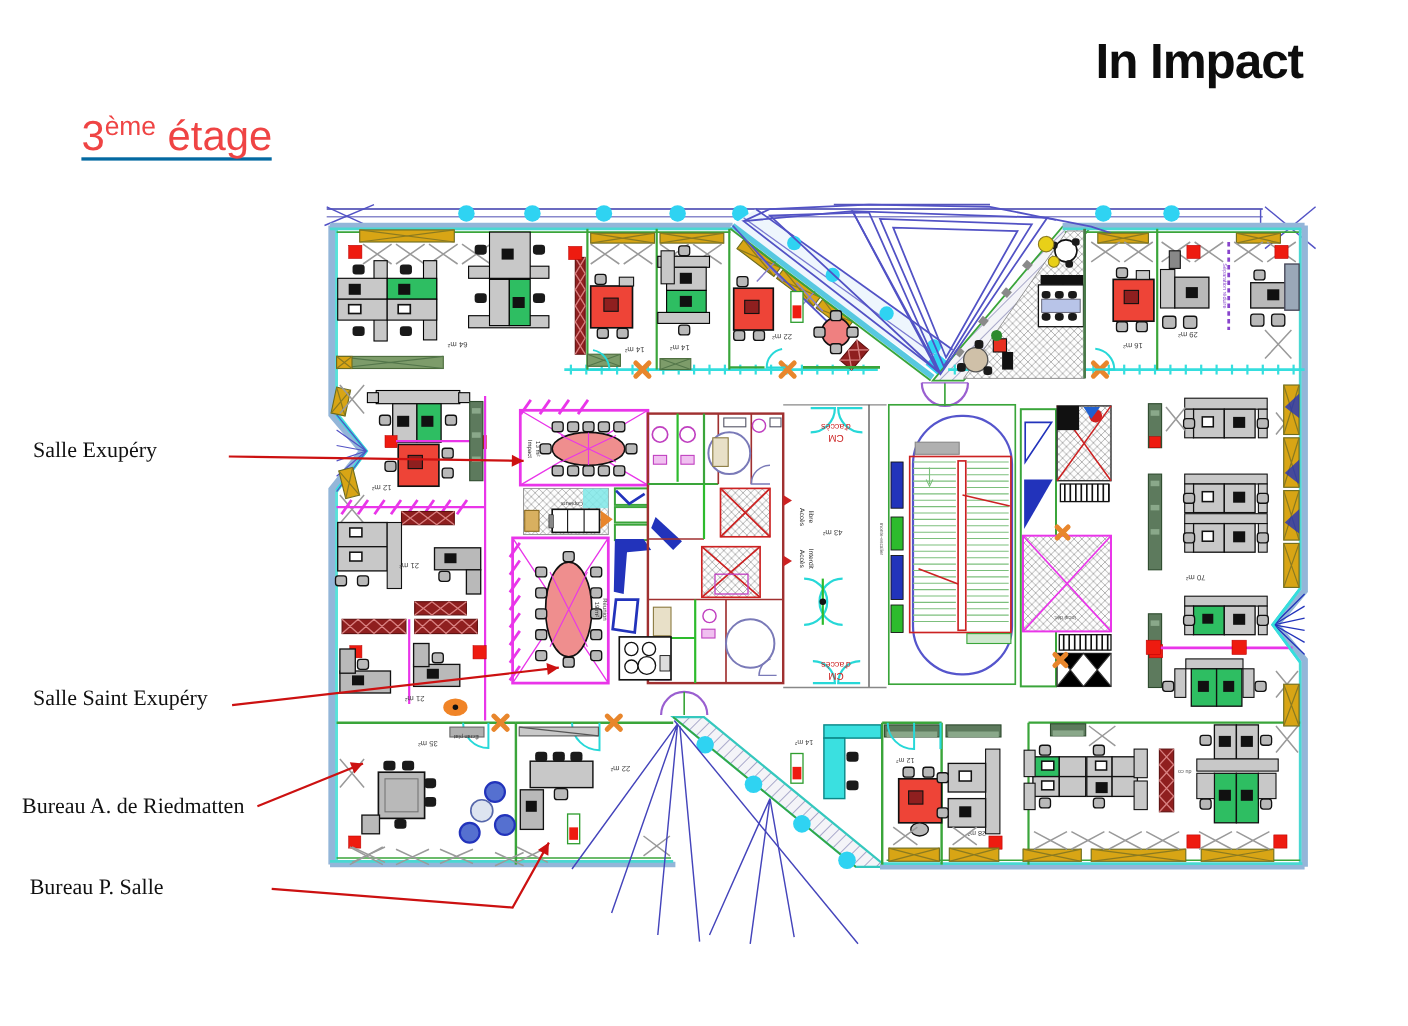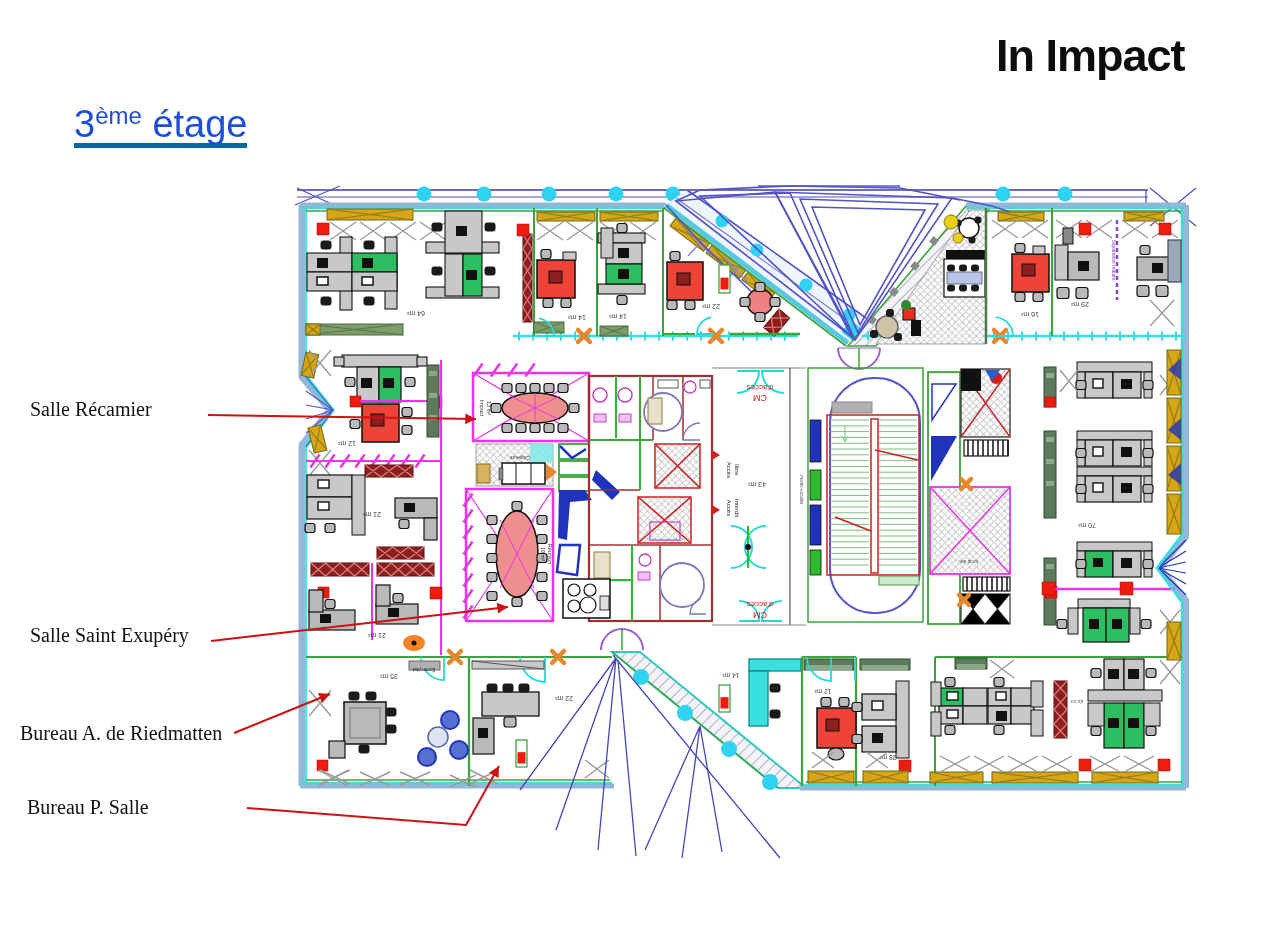--- a/index.html
+++ b/index.html
@@ -1,21 +1,21 @@
 <!DOCTYPE html>
 <html><head><meta charset="utf-8"><style>
 html,body{margin:0;padding:0;background:#fff;width:1280px;height:933px;overflow:hidden}
 .lbl{position:absolute;font-family:"Liberation Serif",serif;font-size:20px;color:#111;white-space:nowrap}
 </style></head><body>
 
-<div style="position:absolute;left:74px;top:97px;font-family:'Liberation Sans',sans-serif;font-size:38px;color:#1d4ed8;border-bottom:5px solid #0369a1;padding-bottom:0px;line-height:38px">3<span style="font-size:24px;vertical-align:13px">ème</span> étage</div>
+<div style="position:absolute;left:74px;top:97px;font-family:'Liberation Sans',sans-serif;font-size:38px;color:#ef4444;border-bottom:3px solid #0369a1;padding-bottom:0px;line-height:38px">3<span style="font-size:24px;vertical-align:13px">ème</span> étage</div>
 
 <div style="position:absolute;left:996px;top:30px;font-family:'Liberation Sans',sans-serif;font-size:45px;font-weight:bold;color:#0d0d0d;letter-spacing:-1px">In Impact</div>
 
-<div class="lbl" style="left:30px;top:398px">Salle Récamier</div>
+<div class="lbl" style="left:30px;top:398px">Salle Exupéry</div>
 
 <div class="lbl" style="left:30px;top:624px">Salle Saint Exupéry</div>
 
 <div class="lbl" style="left:20px;top:722px">Bureau A. de Riedmatten</div>
 
 <div class="lbl" style="left:27px;top:796px">Bureau P. Salle</div>
 <svg width="1280" height="933" viewBox="0 0 1280 933" style="position:absolute;left:0;top:0">
 <defs>
 <pattern id="checker" width="7" height="7" patternUnits="userSpaceOnUse">
 <rect width="7" height="7" fill="#fdfdfd"></rect>

